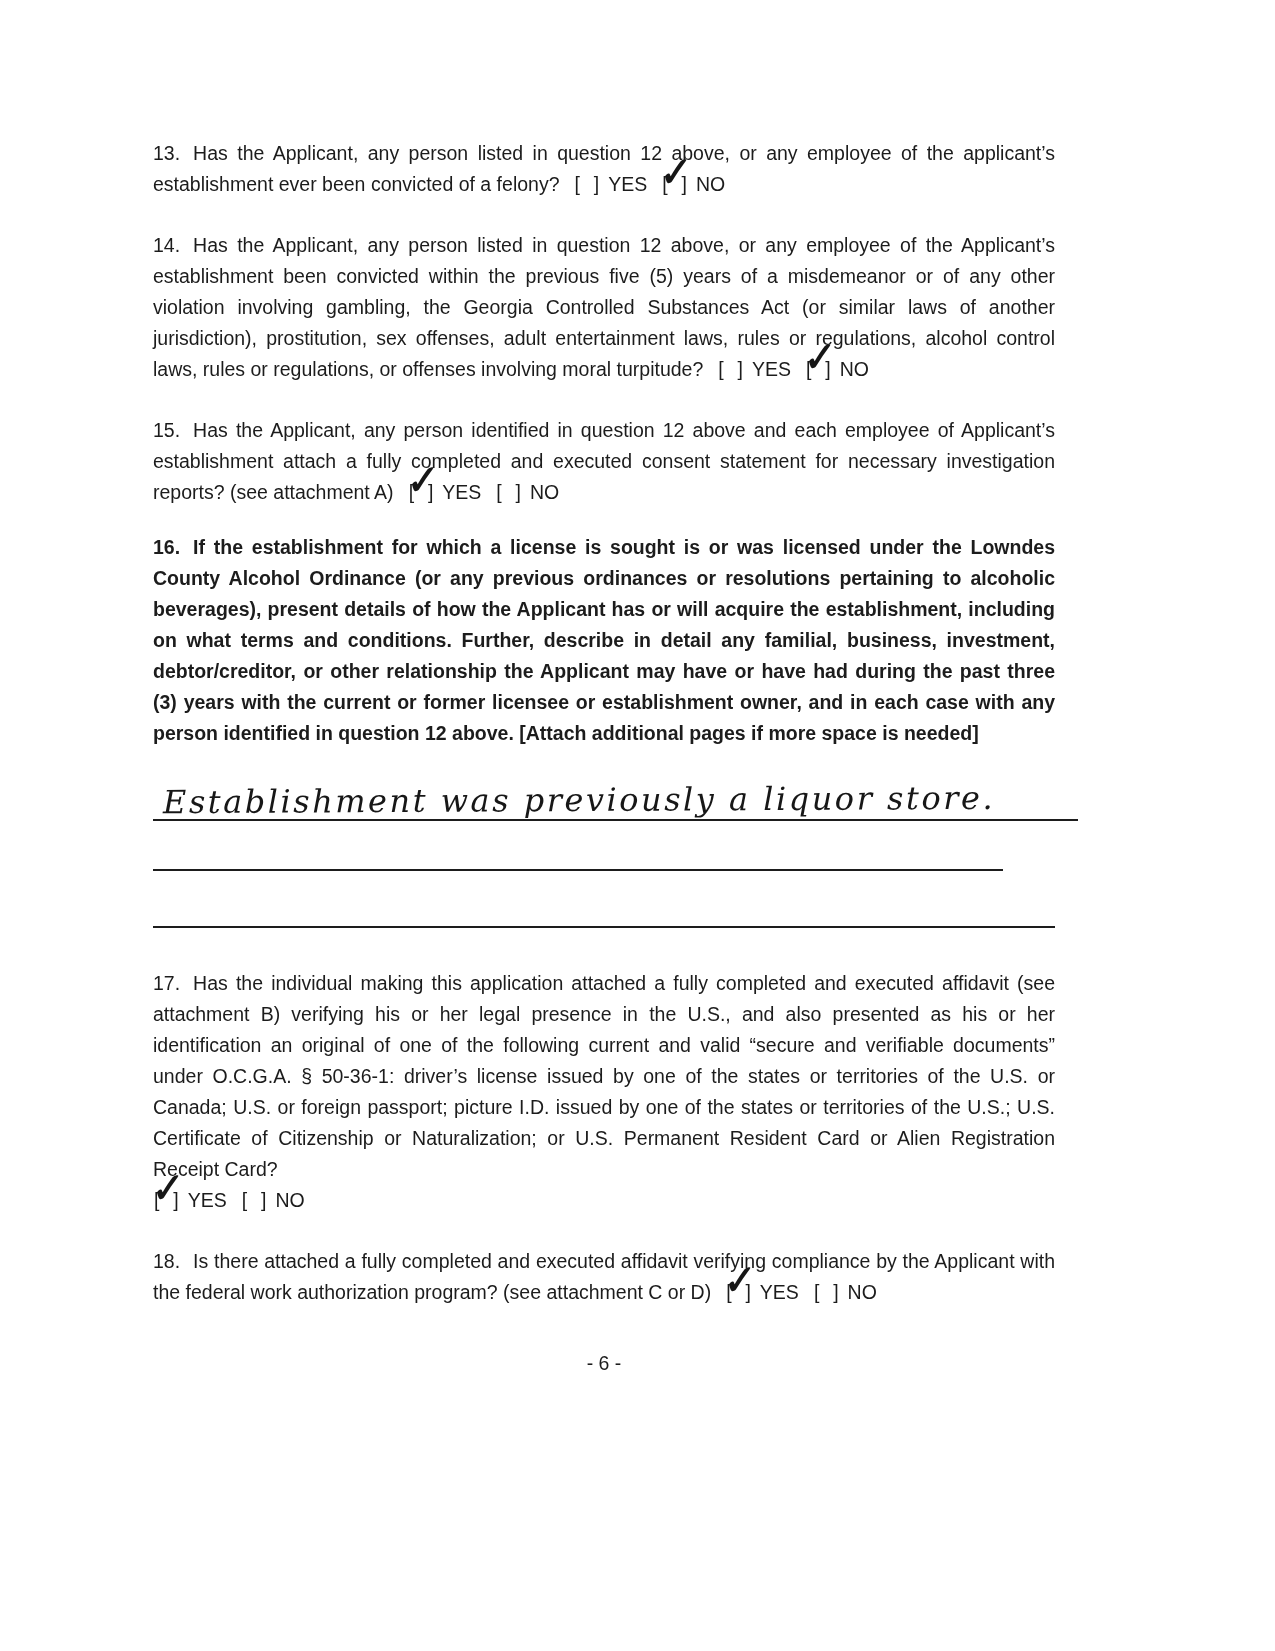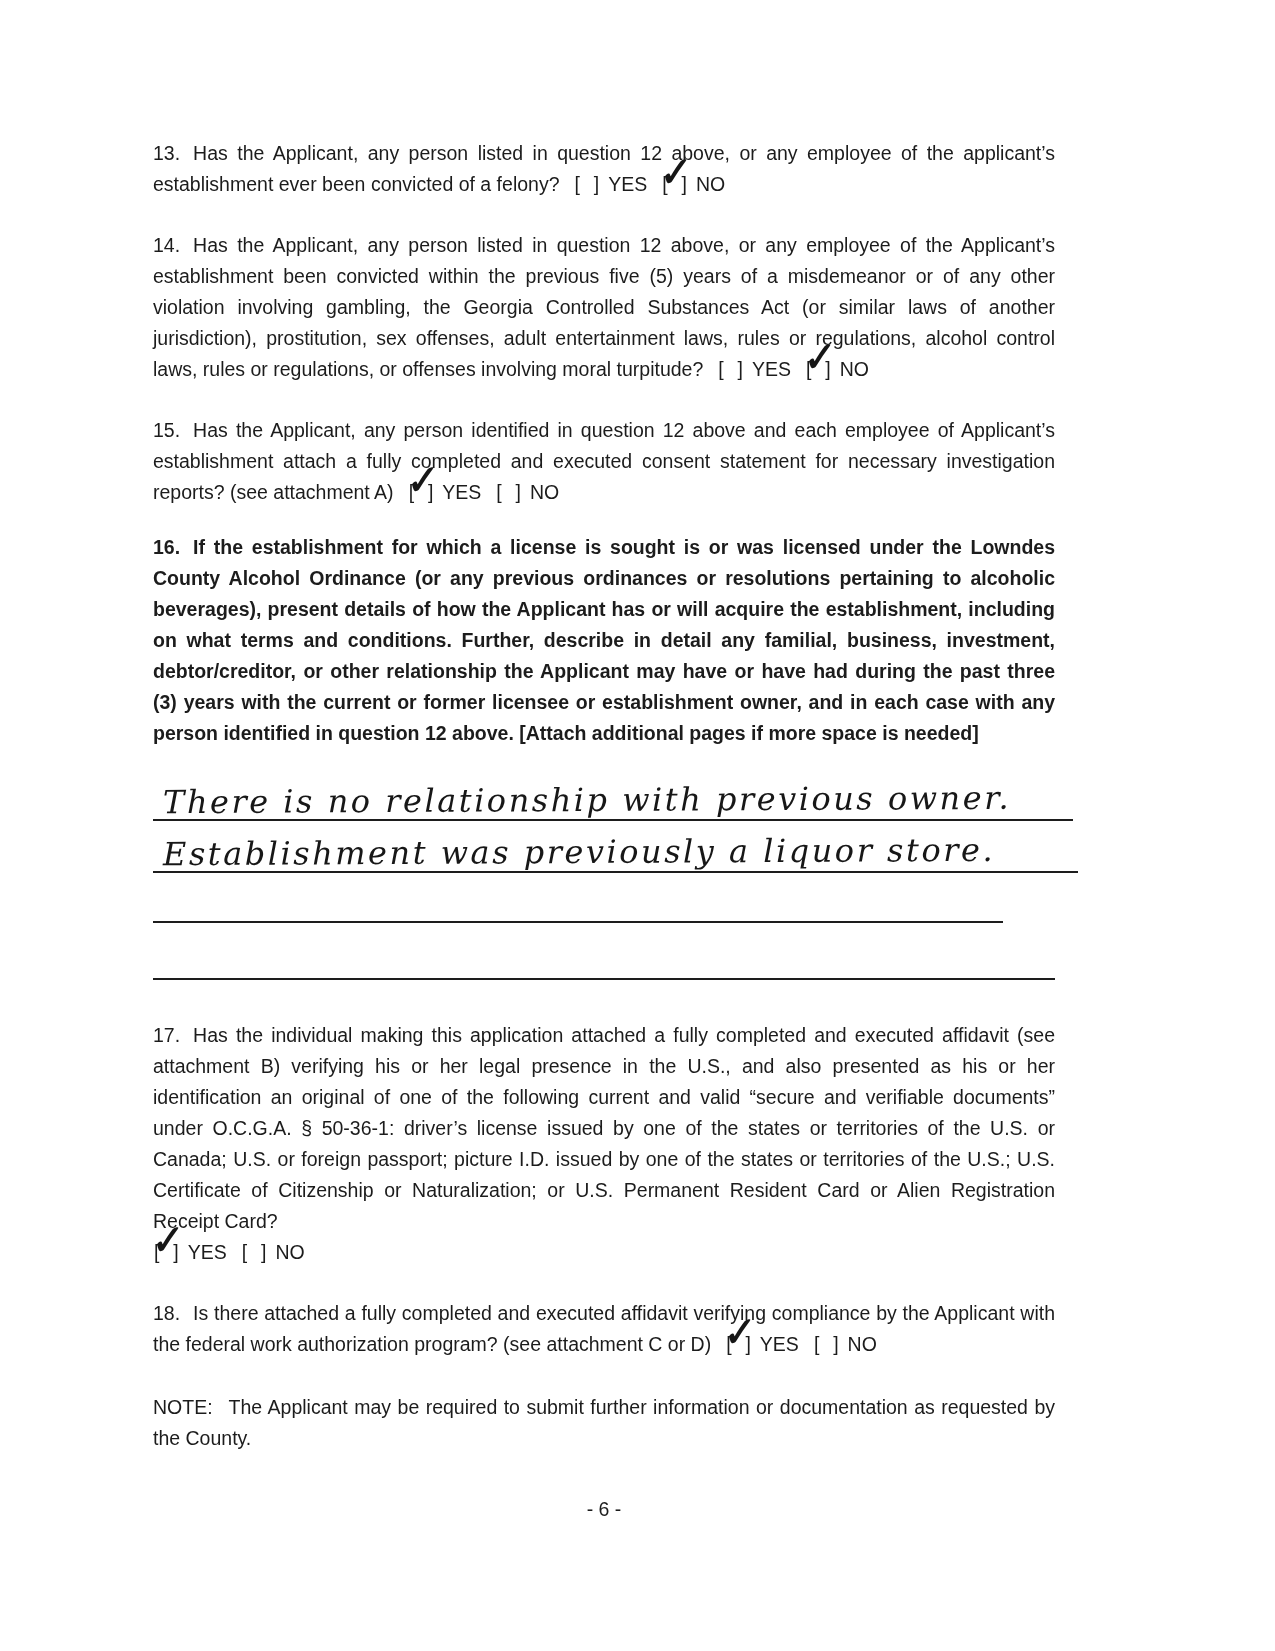--- a/index.html
+++ b/index.html
@@ -99,43 +99,37 @@
 
     <p class="q tight">
       <span class="qnum">15.</span><span>Has the Applicant, any person identified in question 12 above and each employee of Applicant’s establishment attach a fully completed and executed consent statement for necessary investigation reports?  (see attachment A)</span><span class="ans"><span class="cbopt checked"><span class="box"><span class="bk">[&nbsp;&nbsp;]</span><span class="check">✓</span></span><span class="cblabel">YES</span></span><span class="cbopt"><span class="box"><span class="bk">[&nbsp;&nbsp;]</span></span><span class="cblabel">NO</span></span></span>
     </p>
 
     <p class="q nomb">
       <span class="qnum">16.</span><span>If the establishment for which a license is sought is or was licensed under the Lowndes County Alcohol Ordinance (or any previous ordinances or resolutions pertaining to alcoholic beverages), present details of how the Applicant has or will acquire the establishment, including on what terms and conditions. Further, describe in detail any familial, business, investment, debtor/creditor, or other relationship the Applicant may have or have had during the past three (3) years with the current or former licensee or establishment owner, and in each case with any person identified in question 12 above.  [Attach additional pages if more space is needed]</span>
     </p>
 
     <div class="writelines">
-      <div class="writeline wl1">
-        <span class="hw">There is no relationship with previous owner.</span>
-      </div>
       <div class="writeline wl2">
         <span class="hw">Establishment was previously a liquor store.</span>
       </div>
       <div class="writeline wl3"></div>
       <div class="writeline wl4"></div>
     </div>
 
     <div class="spacer-q17"></div>
 
     <p class="q q17wrap">
       <span class="qnum">17.</span><span>Has the individual making this application attached a fully completed and executed affidavit (see attachment B) verifying  his or her legal presence in the U.S., and also presented as his or her identification an original of one of the following current and valid “secure and verifiable documents” under O.C.G.A. § 50-36-1: driver’s license issued by one of the states or territories of the U.S. or Canada; U.S. or foreign passport; picture I.D. issued by one of the states or territories of the U.S.; U.S. Certificate of Citizenship or Naturalization; or U.S. Permanent Resident Card or Alien Registration Receipt Card?</span>
     </p>
     <div class="standalone-ans">
       <span class="cbopt checked" style="margin-left:0;"><span class="box"><span class="bk">[&nbsp;&nbsp;]</span><span class="check">✓</span></span><span class="cblabel">YES</span></span><span class="cbopt"><span class="box"><span class="bk">[&nbsp;&nbsp;]</span></span><span class="cblabel">NO</span></span>
     </div>
 
     <p class="q">
       <span class="qnum">18.</span><span>Is there attached a fully completed and executed affidavit verifying compliance by the Applicant with the federal work authorization program?  (see attachment C or D)</span><span class="ans"><span class="cbopt checked"><span class="box"><span class="bk">[&nbsp;&nbsp;]</span><span class="check">✓</span></span><span class="cblabel">YES</span></span><span class="cbopt"><span class="box"><span class="bk">[&nbsp;&nbsp;]</span></span><span class="cblabel">NO</span></span></span>
     </p>
 
-    <p class="note">
-      <span class="note-label">NOTE:</span><span>The Applicant may be required to submit further information or documentation as requested by the County.</span>
-    </p>
 
     <div class="pagenum">- 6 -</div>
 
   </div>
 </div>
 
 </body></html>

